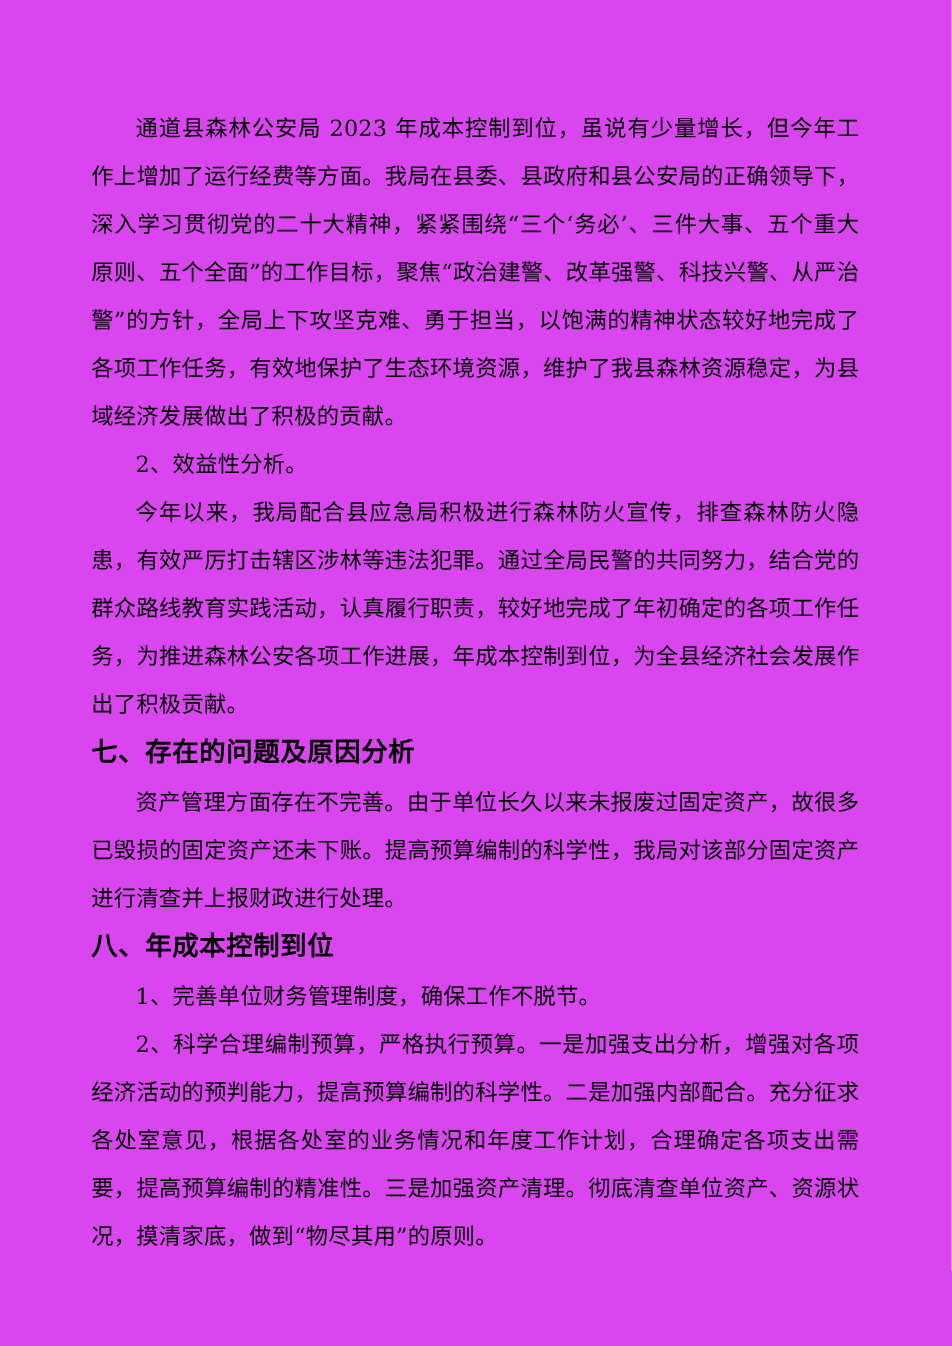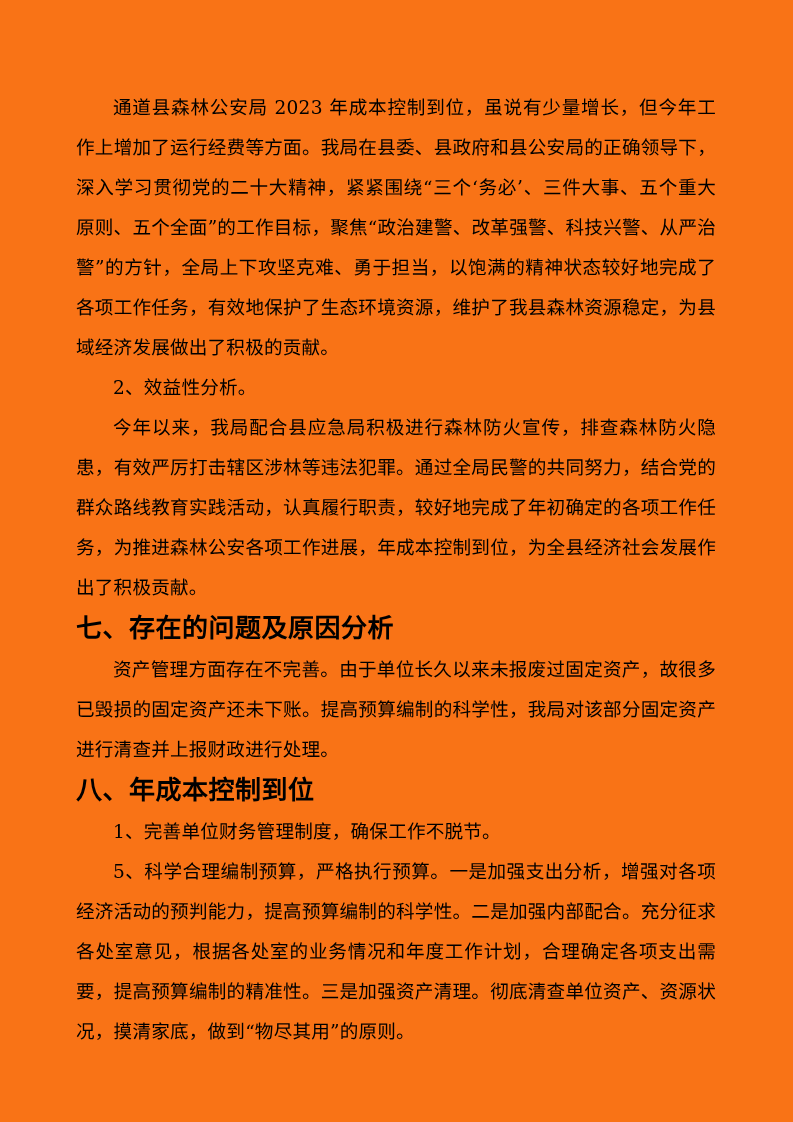--- a/index.html
+++ b/index.html
@@ -8,21 +8,21 @@
     background: #d9d9d9;
   }
   body {
     font-family: "DejaVu Serif", "Liberation Serif", serif;
   }
   .page {
     position: relative;
     width: 793px;
     height: 1122px;
     margin: 0 auto;
-    background: #f97316;
+    background: #d946ef;
     box-sizing: border-box;
     overflow: hidden;
   }
   .content {
     position: absolute;
     left: 76px;
     top: 88px;
     width: 640px;
   }
   p {
@@ -32,26 +32,26 @@
     color: #000000;
     text-align: justify;
     text-justify: inter-ideograph;
     letter-spacing: 0.2px;
   }
   p.indent {
     text-indent: 37px;
   }
   h2 {
     margin: 0;
-    font-size: 26px;
+    font-size: 22px;
     line-height: 42px;
     font-weight: bold;
     color: #000000;
     letter-spacing: 0.5px;
-    font-family: Liberation Serif, serif;
+    font-family: Liberation Mono, monospace;
   }
 </style>
 </head>
 <body>
 
 <div class="page">
   <div class="content">
 
     <p class="indent">通道县森林公安局 2023 年成本控制到位，虽说有少量增长，但今年工作上增加了运行经费等方面。我局在县委、县政府和县公安局的正确领导下，深入学习贯彻党的二十大精神，紧紧围绕“三个‘务必’、三件大事、五个重大原则、五个全面”的工作目标，聚焦“政治建警、改革强警、科技兴警、从严治警”的方针，全局上下攻坚克难、勇于担当，以饱满的精神状态较好地完成了各项工作任务，有效地保护了生态环境资源，维护了我县森林资源稳定，为县域经济发展做出了积极的贡献。</p>
 
@@ -60,16 +60,16 @@
     <p class="indent">今年以来，我局配合县应急局积极进行森林防火宣传，排查森林防火隐患，有效严厉打击辖区涉林等违法犯罪。通过全局民警的共同努力，结合党的群众路线教育实践活动，认真履行职责，较好地完成了年初确定的各项工作任务，为推进森林公安各项工作进展，年成本控制到位，为全县经济社会发展作出了积极贡献。</p>
 
     <h2>七、存在的问题及原因分析</h2>
 
     <p class="indent">资产管理方面存在不完善。由于单位长久以来未报废过固定资产，故很多已毁损的固定资产还未下账。提高预算编制的科学性，我局对该部分固定资产进行清查并上报财政进行处理。</p>
 
     <h2>八、年成本控制到位</h2>
 
     <p class="indent">1、完善单位财务管理制度，确保工作不脱节。</p>
 
-    <p class="indent">5、科学合理编制预算，严格执行预算。一是加强支出分析，增强对各项经济活动的预判能力，提高预算编制的科学性。二是加强内部配合。充分征求各处室意见，根据各处室的业务情况和年度工作计划，合理确定各项支出需要，提高预算编制的精准性。三是加强资产清理。彻底清查单位资产、资源状况，摸清家底，做到“物尽其用”的原则。</p>
+    <p class="indent">2、科学合理编制预算，严格执行预算。一是加强支出分析，增强对各项经济活动的预判能力，提高预算编制的科学性。二是加强内部配合。充分征求各处室意见，根据各处室的业务情况和年度工作计划，合理确定各项支出需要，提高预算编制的精准性。三是加强资产清理。彻底清查单位资产、资源状况，摸清家底，做到“物尽其用”的原则。</p>
 
   </div>
 </div>
 
 </body></html>

